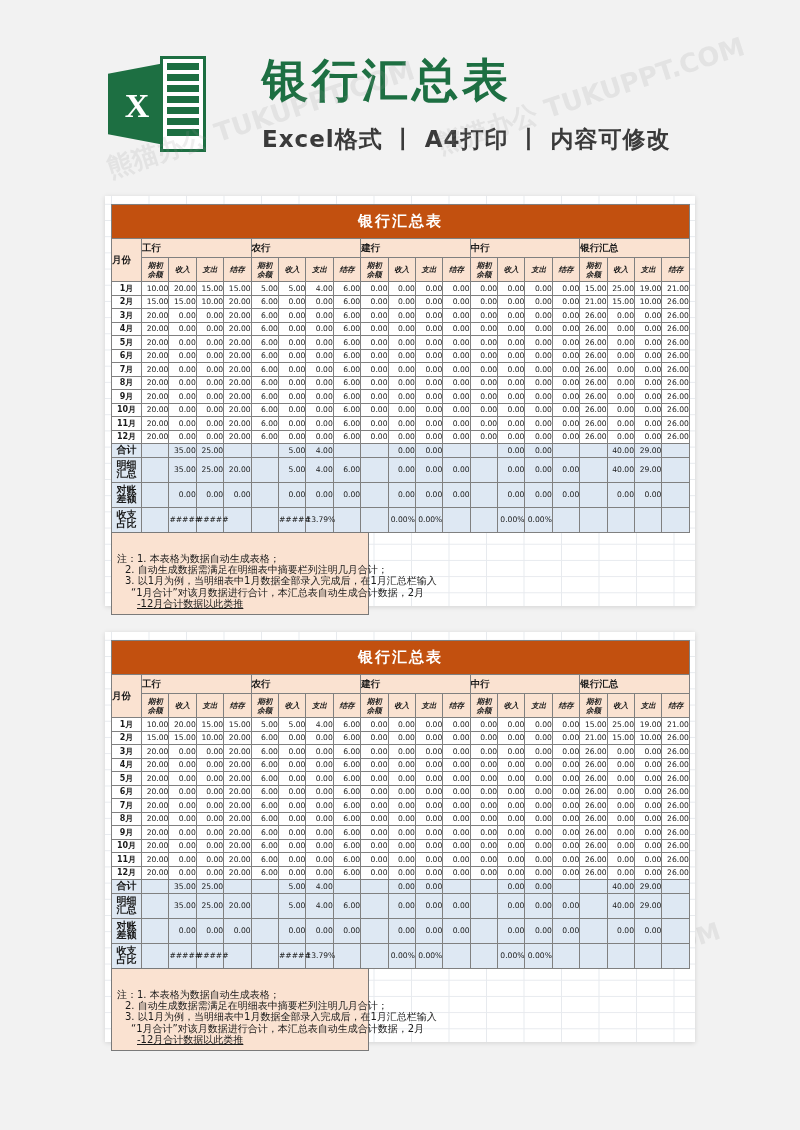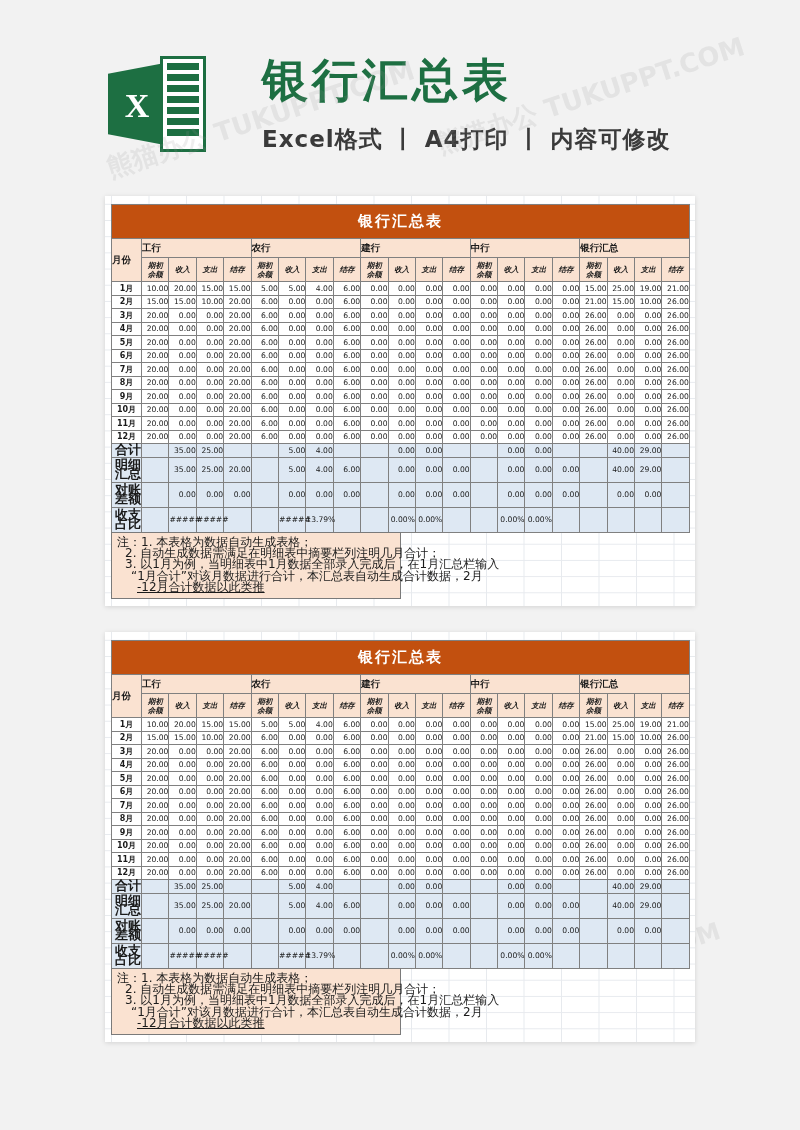--- a/index.html
+++ b/index.html
@@ -99,30 +99,30 @@
     background:#fff; color:#1a1a1a; font-weight:500;
     font-family:"DejaVu Sans","Liberation Sans",sans-serif;
   }
   tbody td.mlab {
     text-align:center; padding-right:0; font-size:8px; font-weight:bold;
   }
   tr.sum td {
     background:#DEE8F3; height:13.5px;
   }
   tr.sum td.slab {
-    text-align:right; padding-right:0; font-size:13px;
+    text-align:center; padding-right:0; font-size:10px;
     font-weight:bold; line-height:8.5px;
   }
   tr.sum-tall td { height:25px; }
 
   .note {
-    position:absolute; left:6px; top:336px; width:290px;
+    position:absolute; left:6px; top:336px; width:258px;
     background:#FAE2D1; border:1px solid #7a7a7a;
-    padding:4px 5px 5px 5px;
-    font-size:12px; line-height:11.2px; color:#1a1a1a;
+    padding:20px 5px 5px 5px;
+    font-size:10px; line-height:11.2px; color:#1a1a1a;
     font-family:"DejaVu Sans","Liberation Sans",sans-serif;
   }
   .note div { white-space:nowrap; }
   .note .i2 { padding-left:8px; }
   .note .i3 { padding-left:14px; }
   .note .i4 { padding-left:20px;text-decoration:underline; }
 </style>
 </head>
 <body>
 

